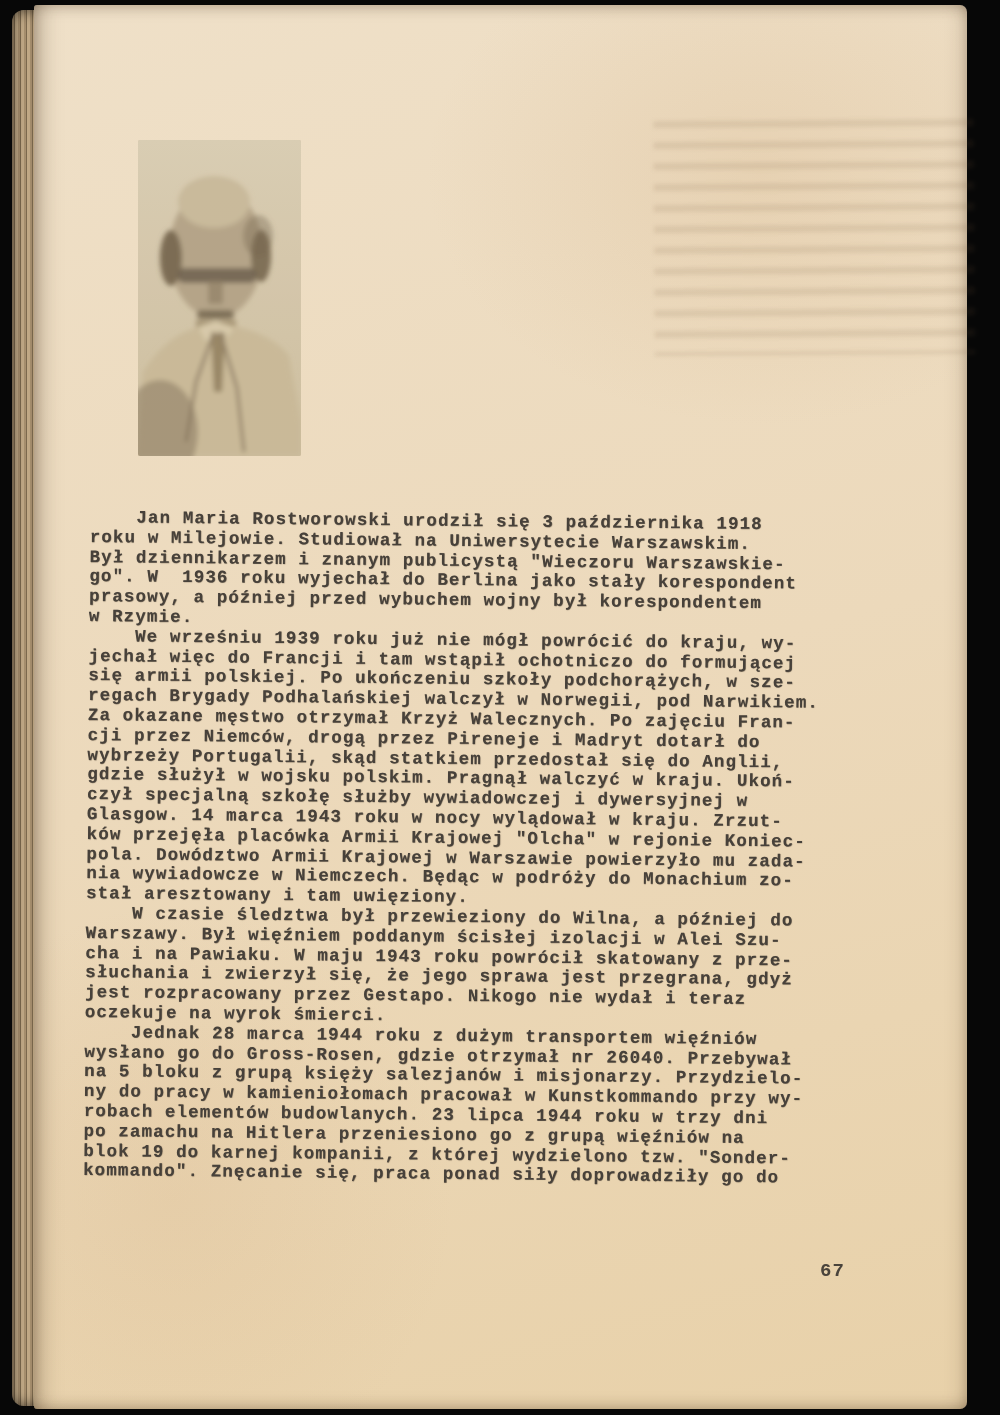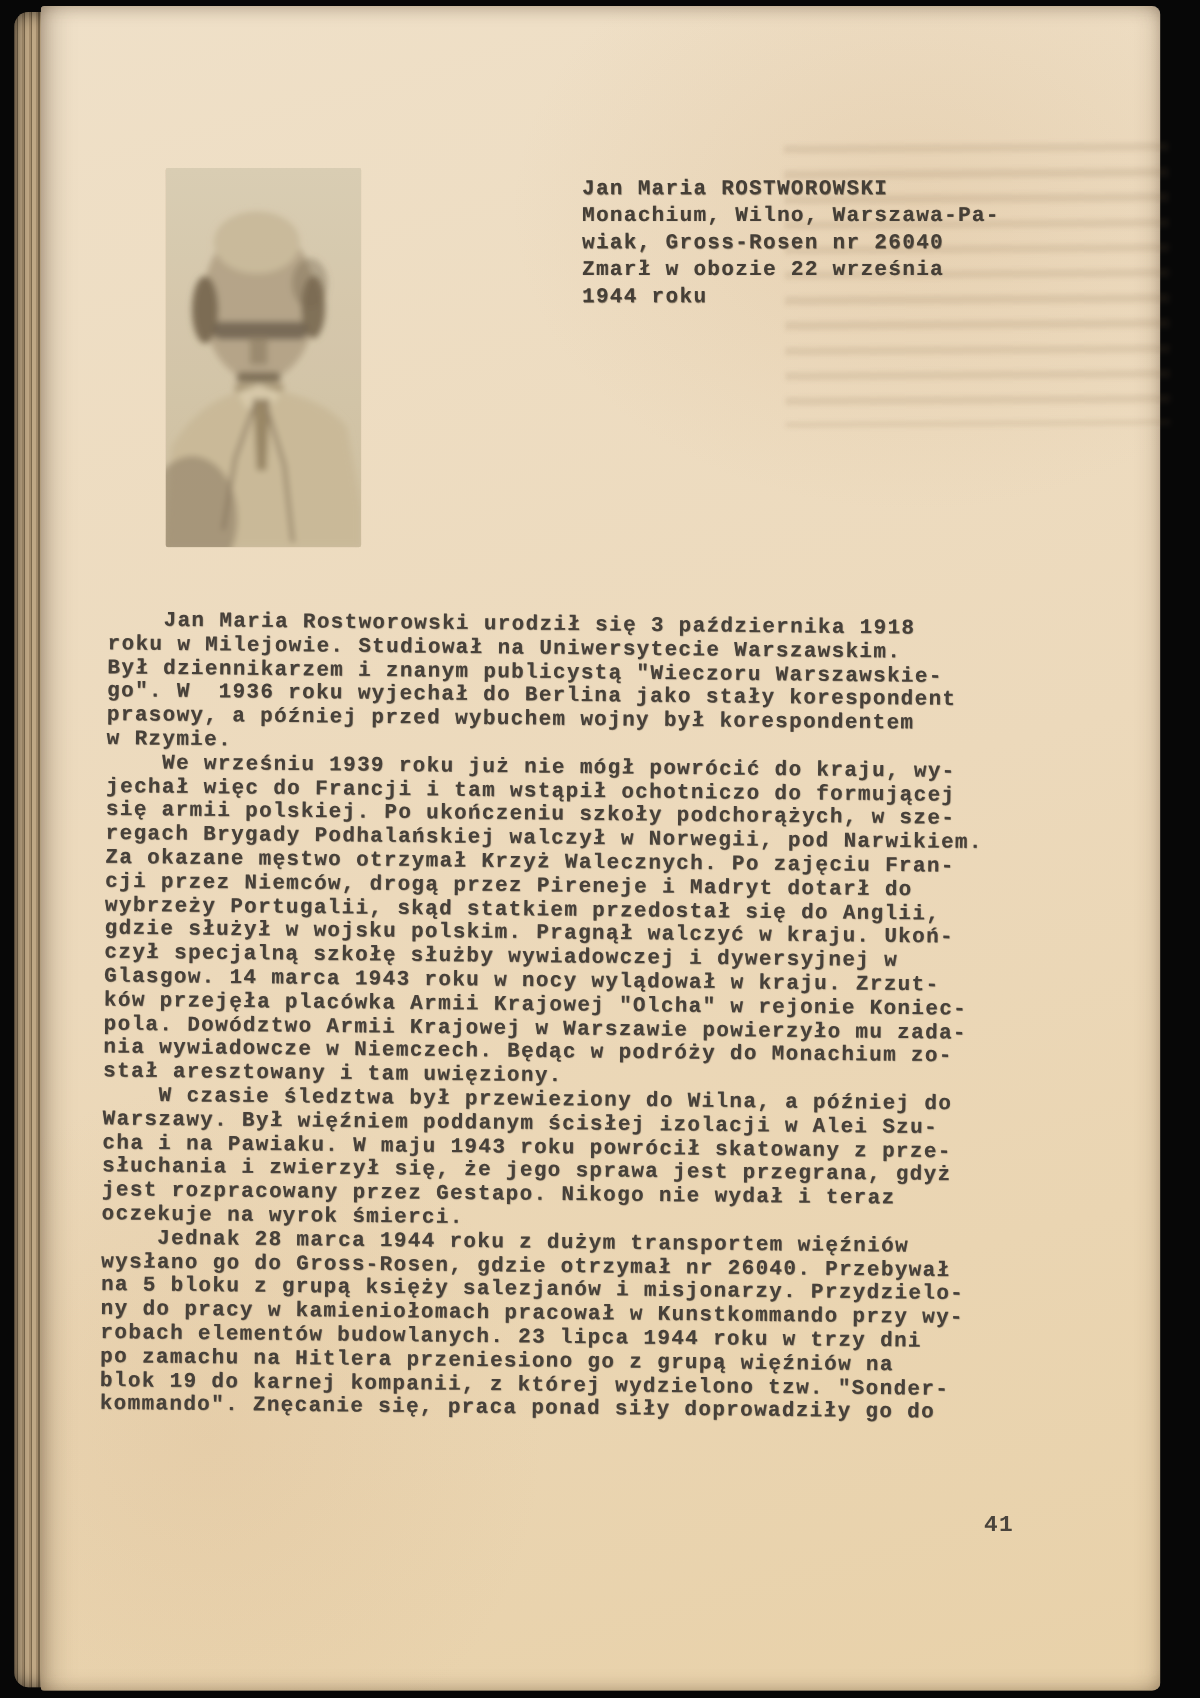--- a/index.html
+++ b/index.html
@@ -99,25 +99,20 @@
           <path d="M0,316 L5,232 Q28,196 58,188 L78,183 L100,187 Q136,196 151,216 L163,282 L163,316 Z" fill="#c7b795"></path>
           <polygon points="60,187 78,181 96,188 86,201 68,201" fill="#d6c8a8"></polygon>
           <polygon points="73,193 87,193 84,252 76,252" fill="#92805e"></polygon>
           <path d="M76,192 L58,242 L48,302" stroke="#8a7960" stroke-width="3" fill="none"></path>
           <path d="M82,192 L99,248 L106,312" stroke="#8a7960" stroke-width="3" fill="none"></path>
           <ellipse cx="22" cy="292" rx="38" ry="52" fill="#7c6c53" opacity="0.5"></ellipse>
         </g>
       </svg>
     </div>
 
-    <div class="header-block">Jan Maria ROSTWOROWSKI
-Monachium, Wilno, Warszawa-Pa-
-wiak, Gross-Rosen nr 26040
-Zmarł w obozie 22 września
-1944 roku</div>
 
     <div class="body-block">
       <p>    Jan Maria Rostworowski urodził się 3 października 1918
 roku w Milejowie. Studiował na Uniwersytecie Warszawskim.
 Był dziennikarzem i znanym publicystą "Wieczoru Warszawskie-
 go". W  1936 roku wyjechał do Berlina jako stały korespondent
 prasowy, a później przed wybuchem wojny był korespondentem
 w Rzymie.</p>
       <p>    We wrześniu 1939 roku już nie mógł powrócić do kraju, wy-
 jechał więc do Francji i tam wstąpił ochotniczo do formującej
@@ -142,16 +137,16 @@
       <p>    Jednak 28 marca 1944 roku z dużym transportem więźniów
 wysłano go do Gross-Rosen, gdzie otrzymał nr 26040. Przebywał
 na 5 bloku z grupą księży salezjanów i misjonarzy. Przydzielo-
 ny do pracy w kamieniołomach pracował w Kunstkommando przy wy-
 robach elementów budowlanych. 23 lipca 1944 roku w trzy dni
 po zamachu na Hitlera przeniesiono go z grupą więźniów na
 blok 19 do karnej kompanii, z której wydzielono tzw. "Sonder-
 kommando". Znęcanie się, praca ponad siły doprowadziły go do</p>
     </div>
 
-    <div class="pagenum">41</div>
+    <div class="pagenum">67</div>
 
   </div>
 </div>
 
 </body></html>

